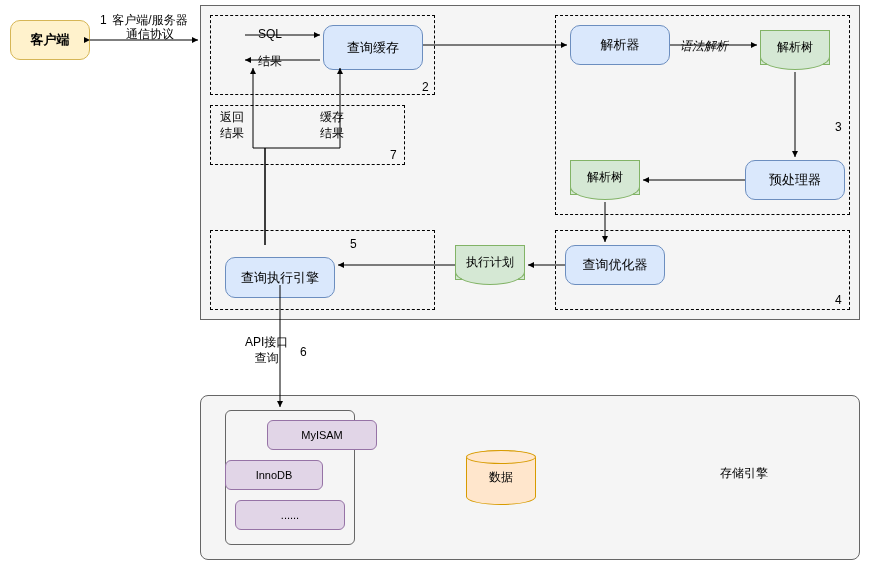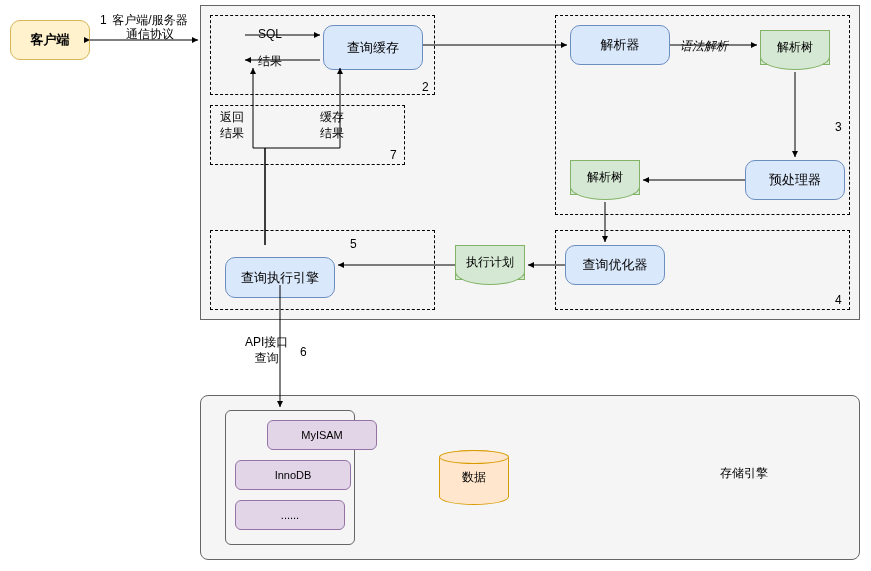--- a/index.html
+++ b/index.html
@@ -37,24 +37,24 @@
 <div class="node-blue" style="left:225px; top:257px; width:110px; height:41px;">查询执行引擎</div>
 
 <div class="doc-shape" style="left:760px; top:30px; width:70px; height:35px;">解析树</div>
 <div class="doc-shape" style="left:570px; top:160px; width:70px; height:35px;">解析树</div>
 <div class="doc-shape" style="left:455px; top:245px; width:70px; height:35px;">执行计划</div>
 
 <div class="gray-box" style="left:200px; top:395px; width:660px; height:165px; border-radius:8px;"></div>
 
 <div class="gray-box" style="left:225px; top:410px; width:130px; height:135px; border-radius:6px;"></div>
 <div class="node-purple" style="left:235px; top:420px; width:110px; height:30px;margin-left:32px;">MyISAM</div>
-<div class="node-purple" style="left:235px; top:460px; width:116px; height:30px;">InnoDB</div>
+<div class="node-purple" style="left:225px; top:460px; width:98px; height:30px;">InnoDB</div>
 <div class="node-purple" style="left:235px; top:500px; width:110px; height:30px;">......</div>
 
-<div class="cylinder" style="left:439px; top:450px; width:70px; height:55px;">
+<div class="cylinder" style="left:466px; top:450px; width:70px; height:55px;">
     <span>数据</span>
   </div>
 
 <div class="label" style="left:720px; top:465px; font-size:12px;">存储引擎</div>
 
 <div class="num" style="left:100px; top:13px;">1</div>
 <div class="label" style="left:110px; top:13px; width:80px; line-height:1.2;">客户端/服务器通信协议</div>
 <div class="label" style="left:258px; top:27px;">SQL</div>
 <div class="label" style="left:258px; top:53px;">结果</div>
 <div class="num" style="left:422px; top:80px;">2</div>

